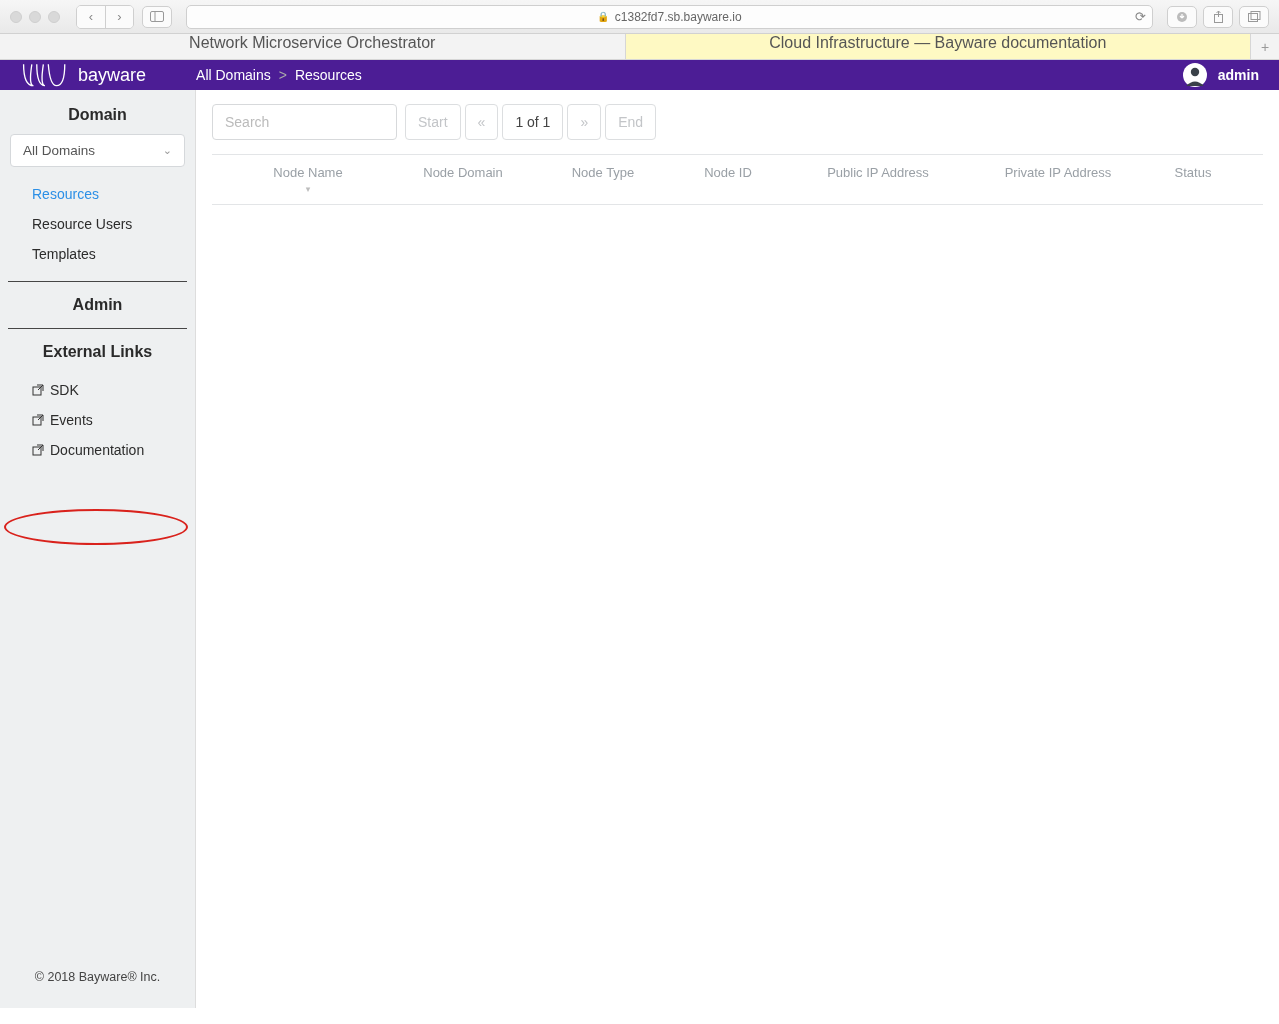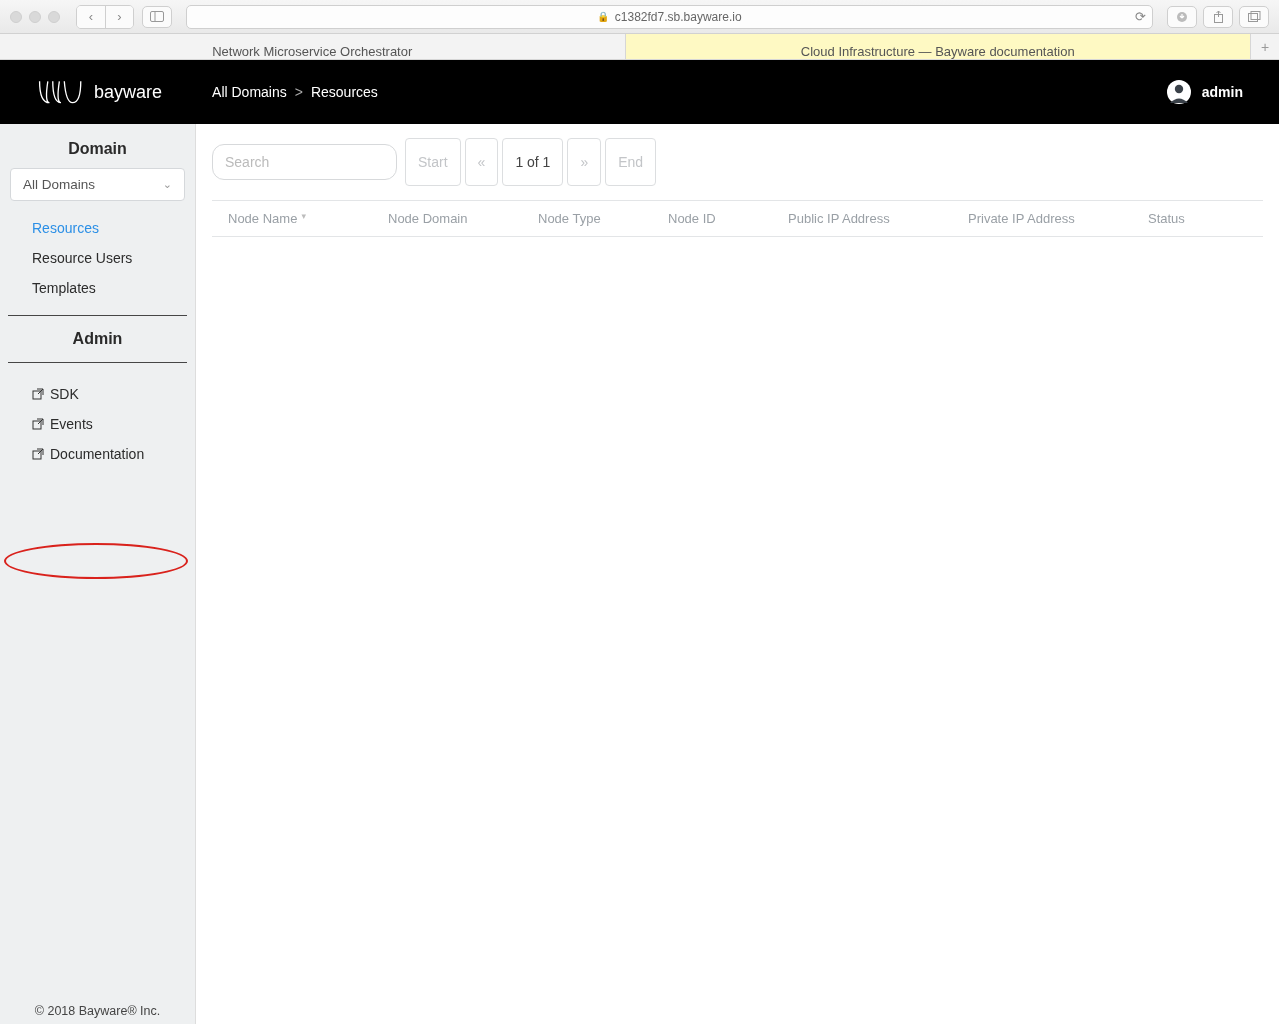--- a/index.html
+++ b/index.html
@@ -48,35 +48,35 @@
 
 
 .tabs-row {
   height: 26px;
   background: #f3f3f3;
   border-bottom: 1px solid #d6d6d6;
   display: flex;
 }
 .tab {
   flex:1;
-  display:flex; align-items:flex-end; justify-content:center;
-  font-size:13px; color:#555;
+  display:flex; align-items:flex-start; justify-content:center;
+  font-size:16px; color:#555;
   border-right:1px solid #d6d6d6;
 }
 .tab.active { background:#fef9c3; }
 .tab-plus { width:28px; display:flex; align-items:center; justify-content:center; color:#999; font-size:14px; }
 
 
 .app-header {
-  height: 64px;
-  background: #000000;
+  height: 30px;
+  background: #4c1d95;
   color: #fff;
   display: flex;
   align-items: center;
-  padding: 0 36px;
+  padding: 0 20px;
 }
 .logo { display:flex; align-items:center; gap:8px; font-size:18px; font-weight:400; }
 .logo svg { width:50px; height:28px; }
 .breadcrumbs { margin-left: 50px; font-size:14px; display:flex; gap:8px; align-items:center;}
 .breadcrumbs .sep { color:#aaa; }
 .user-area { margin-left:auto; display:flex; align-items:center; gap:10px; font-size:14px; font-weight:600;}
 .user-icon { width:26px; height:26px; }
 
 
 .app-body { display:flex; height: calc(1024px - 34px - 26px - 46px); }
@@ -127,40 +127,40 @@
   left: 4px;
   top: 419px;
   pointer-events:none;
 }
 
 
 .content { flex:1; padding: 14px 16px; }
 .toolbar { display:flex; gap:8px; align-items:center; margin-bottom:14px; }
 .search-input {
   width: 185px; height:36px;
-  border:1px solid #d7d9db; border-radius:12px;
+  border:1px solid #d7d9db; border-radius:4px;
   padding: 0 12px; font-size:14px; color:#444;
 }
 .search-input::placeholder { color:#bbb; }
 .pager { display:flex; gap:4px; }
 .pager-btn {
-  height:48px; padding:0 12px;
+  height:36px; padding:0 12px;
   border:1px solid #dcdee0; border-radius:4px;
   background:#fff; font-size:14px; color:#c3c5c8;
 }
 .pager-btn.active { color:#444; }
 .table-head {
   border-top:1px solid #e3e5e7;
   border-bottom:1px solid #e3e5e7;
   display:grid;
   grid-template-columns: 160px 150px 130px 120px 180px 180px 90px;
   padding: 10px 16px;
   font-size:13px; color:#9aa0a6;
 }
-.th { display:flex; gap:4px;}
+.th { display:flex; align-items:center; gap:4px;flex-direction:column;}
 .sort-caret { font-size:9px; color:#bdbdbd;}
 </style>
 </head>
 <body>
 
 <div class="browser-chrome">
   <div class="traffic-lights">
     <div class="tl"></div>
     <div class="tl"></div>
     <div class="tl"></div>
@@ -249,20 +249,21 @@
       <li class="side-item">
           <span>Resource Users</span>
         </li>
       <li class="side-item">
           <span>Templates</span>
         </li>
     </ul>
     <hr class="side-divider">
     <div class="side-section-title">Admin</div>
     <hr class="side-divider">
+    <div class="side-section-title">External Links</div>
     <ul class="side-list">
       <li class="side-item">
         <svg class="ext-icon" viewBox="0 0 12 12">
             <rect x="1" y="3" width="8" height="8" fill="none" stroke="#333"></rect>
             <path d="M5 1h6v6M11 1L6 6" fill="none" stroke="#333"></path>
           </svg>
         <span>SDK</span>
       </li>
       <li class="side-item">
         <svg class="ext-icon" viewBox="0 0 12 12">

